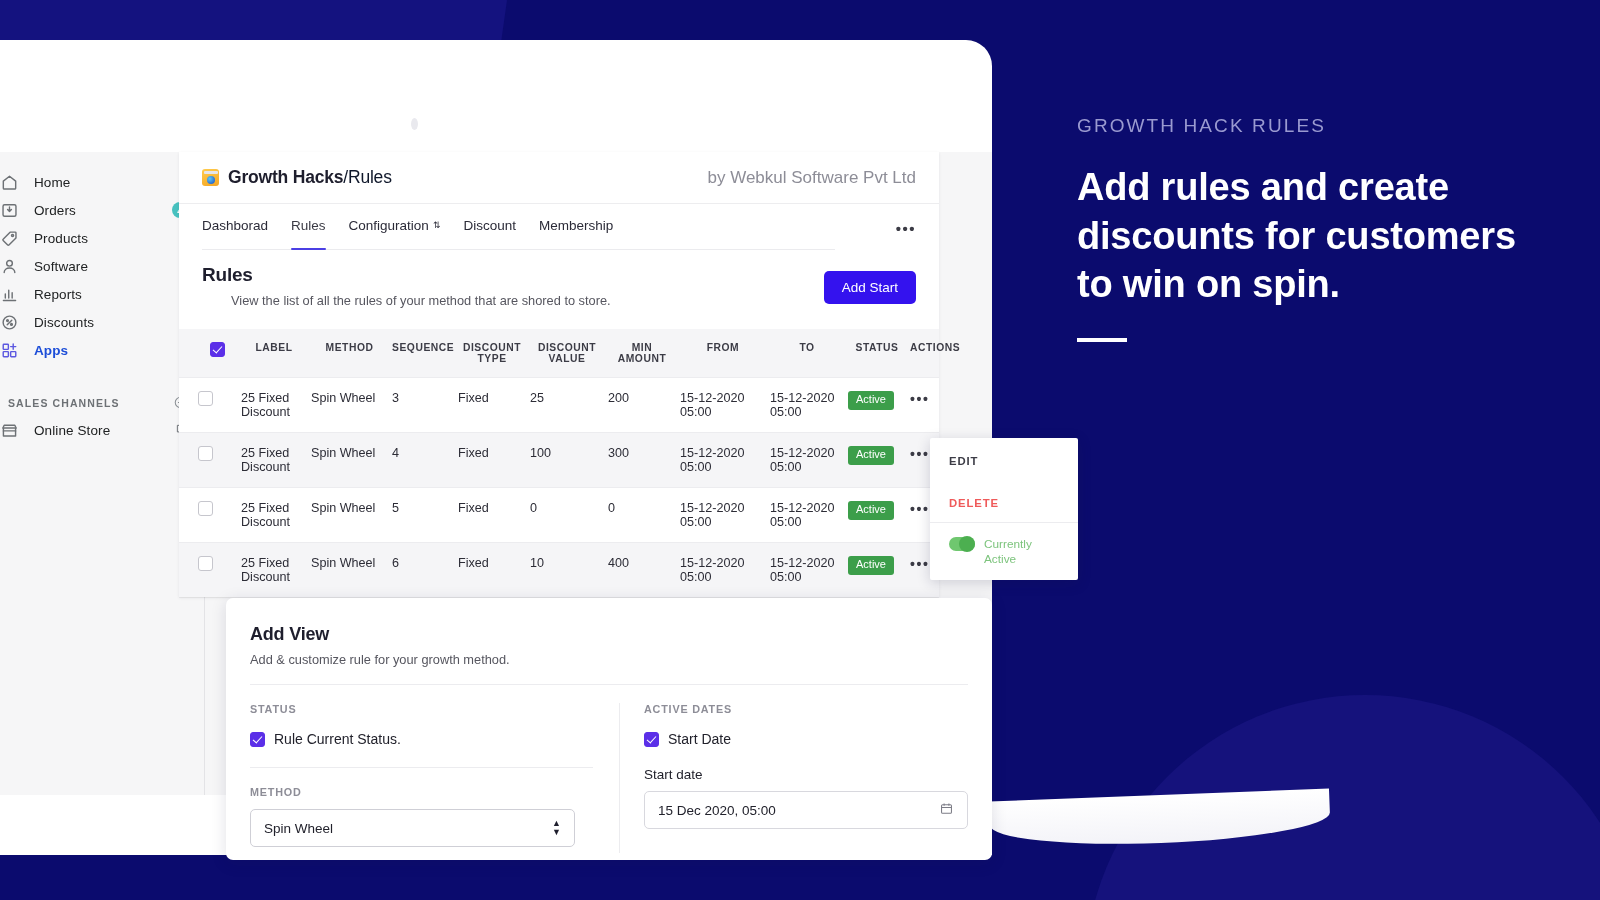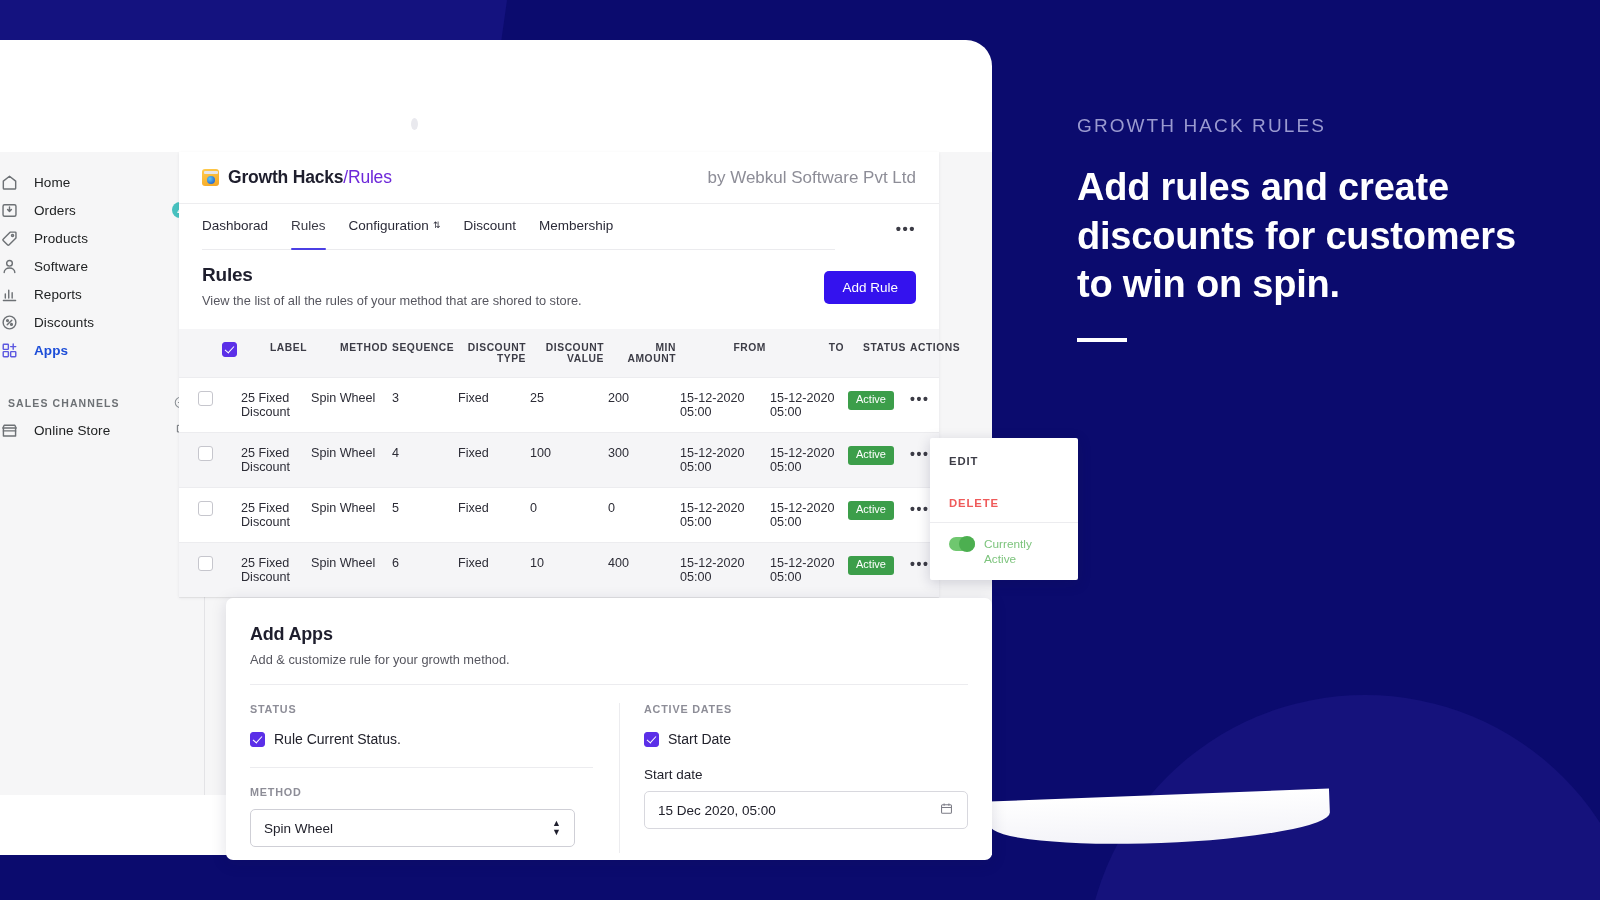--- a/index.html
+++ b/index.html
@@ -90,21 +90,21 @@
   .app-logo::before {
     content:""; position:absolute; left:1.5px; top:1.5px; right:1.5px; height:3.5px;
     background:#e6e6ea; border-radius:1px;
   }
   .app-logo::after {
     content:""; width:8px; height:8px; border-radius:50%;
     background:radial-gradient(circle at 35% 35%,#5cc8f5 0%,#2d6fcf 70%);
     margin-top:4px;
   }
   .app-title { font-size:17.5px; font-weight:700; color:#1e1e2d; letter-spacing:-.2px; }
-  .app-title .sub { color:#6d28d9; font-weight:500; }
+  .app-title .sub { color:#0f172a; font-weight:500; }
   .app-by { margin-left:auto; font-size:17px; color:#8d8d97; }
 
   .app-tabs {
     height:46px; display:flex; align-items:flex-end; padding:0 23px;
     position:relative;
   }
   .app-tabs::after {
     content:""; position:absolute; left:23px; right:104px; bottom:0; height:1px; background:#ebebee;
   }
   .tab {
@@ -117,33 +117,33 @@
     background:#4b3fe4; border-radius:2px; z-index:2;
   }
   .tab .caret { font-size:9px; line-height:1; color:#2b2b38; }
   .tabs-more {
     margin-left:auto; padding-bottom:13px; letter-spacing:1.5px;
     font-size:15px; color:#3b3b45; cursor:pointer; font-weight:700;
   }
 
   .page-head { padding:14px 23px 0 23px; display:flex; align-items:flex-start; }
   .page-title { font-size:19px; font-weight:700; color:#1e1e2d; letter-spacing:-.2px; }
-  .page-desc { font-size:12.8px; color:#56565f; margin-top:7px; }
+  .page-desc { font-size:12.8px; color:#56565f; margin-top:7px;margin-left:29px; }
   .add-rule-btn {
     margin-left:auto; background:#3412ee; color:#fff; border:none; border-radius:5px;
     font-size:13.5px; padding:9px 18px; cursor:pointer; font-family:inherit;
     margin-top:7px;
   }
 
   
   .tbl-wrap { margin-top:21px; }
   table.rules { width:100%; border-collapse:collapse; table-layout:fixed; }
   table.rules th {
     font-size:10.3px; letter-spacing:.55px; color:#3c3c46; font-weight:700;
-    text-align:right; vertical-align:top; padding:13px 4px 13px 0;
+    text-align:center; vertical-align:top; padding:13px 4px 13px 0;
     background:#f5f5f7; text-transform:uppercase;
   }
   table.rules td {
     font-size:12.6px; color:#2c2c36; vertical-align:top;
     padding:13px 4px 13px 0; border-top:1px solid #ececef;
   }
   tr.shaded td { background:#f5f5f7; }
   tr.shaded th { background:#f5f5f7; }
   .col-chk { width:40px; padding-left:19px !important; }
   th.col-chk, td.col-chk { padding-left:19px !important; }
@@ -369,21 +369,21 @@
               <span>Membership</span>
             </div>
           <div class="tabs-more">•••</div>
         </div>
 
         <div class="page-head">
           <div>
             <div class="page-title">Rules</div>
             <div class="page-desc">View the list of all the rules of your method that are shored to store.</div>
           </div>
-          <button class="add-rule-btn">Add Rule</button>
+          <button class="add-rule-btn">Add Start</button>
         </div>
 
         <div class="tbl-wrap">
           <table class="rules">
             <colgroup>
               <col style="width:62px">
                 <col style="width:70px">
                 <col style="width:81px">
                 <col style="width:66px">
               <col style="width:72px">
@@ -479,21 +479,21 @@
     <span class="t">DELETE</span>
   </div>
   <div class="popup-sep"></div>
   <div class="popup-toggle">
     <span class="switch"></span>
     <span class="switch-label">Currently Active</span>
   </div>
 </div>
 
 <div class="addrules-card">
-  <div class="ar-title">Add Apps</div>
+  <div class="ar-title">Add View</div>
   <div class="ar-desc">Add &amp; customize rule for your growth method.</div>
   <div class="ar-hr"></div>
 
   <div class="ar-cols">
     <div class="ar-left">
       <div class="ar-lbl">STATUS</div>
       <div class="ar-row">
         <span class="cb on"></span>
         <span>Rule Current Status.</span>
       </div>

